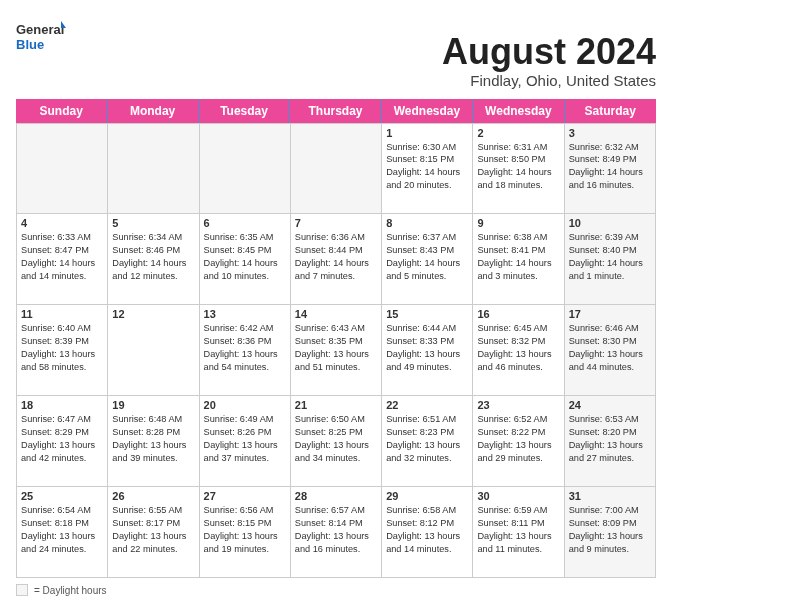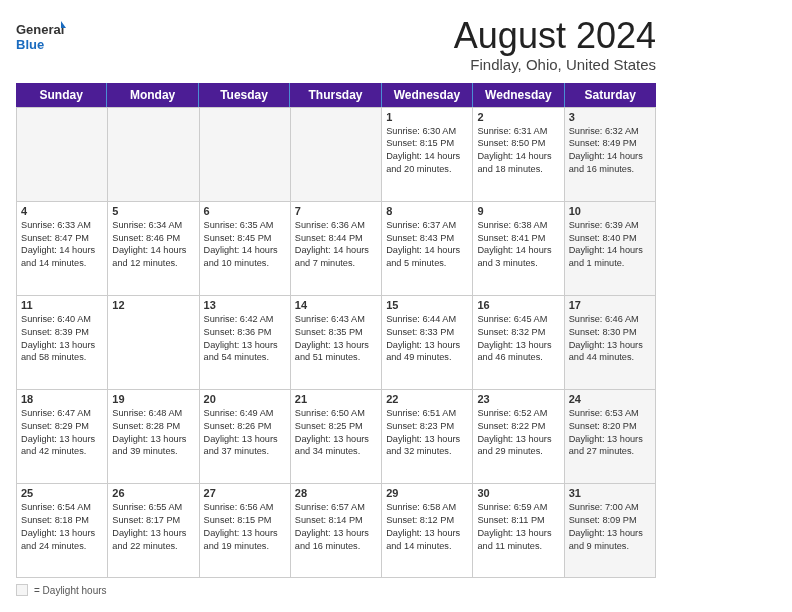--- a/index.html
+++ b/index.html
@@ -26,37 +26,38 @@
     .logo {
       display: flex;
       align-items: center;
       gap: 4px;
     }
     .title-block {
       text-align: right;
     }
     .month-title {
       font-size: 36px;
-      font-weight: normal;
+      font-weight: bold;
       color: #222;
       line-height: 1.1;
+      margin-top: 16px;
     }
     .location {
       font-size: 15px;
       color: #444;
     }
     .calendar {
       flex: 1;
       display: flex;
       flex-direction: column;
     }
     .cal-header {
       display: grid;
       grid-template-columns: repeat(7, 1fr);
-      background: #4c1d95;
+      background: #ec4899;
     }
     .cal-header-cell {
       color: #fff;
       font-size: 12px;
       font-weight: bold;
       padding: 5px 4px;
       text-align: center;
       border-right: 1px solid #4a8fd4;
     }
     .cal-header-cell:last-child { border-right: none; }

